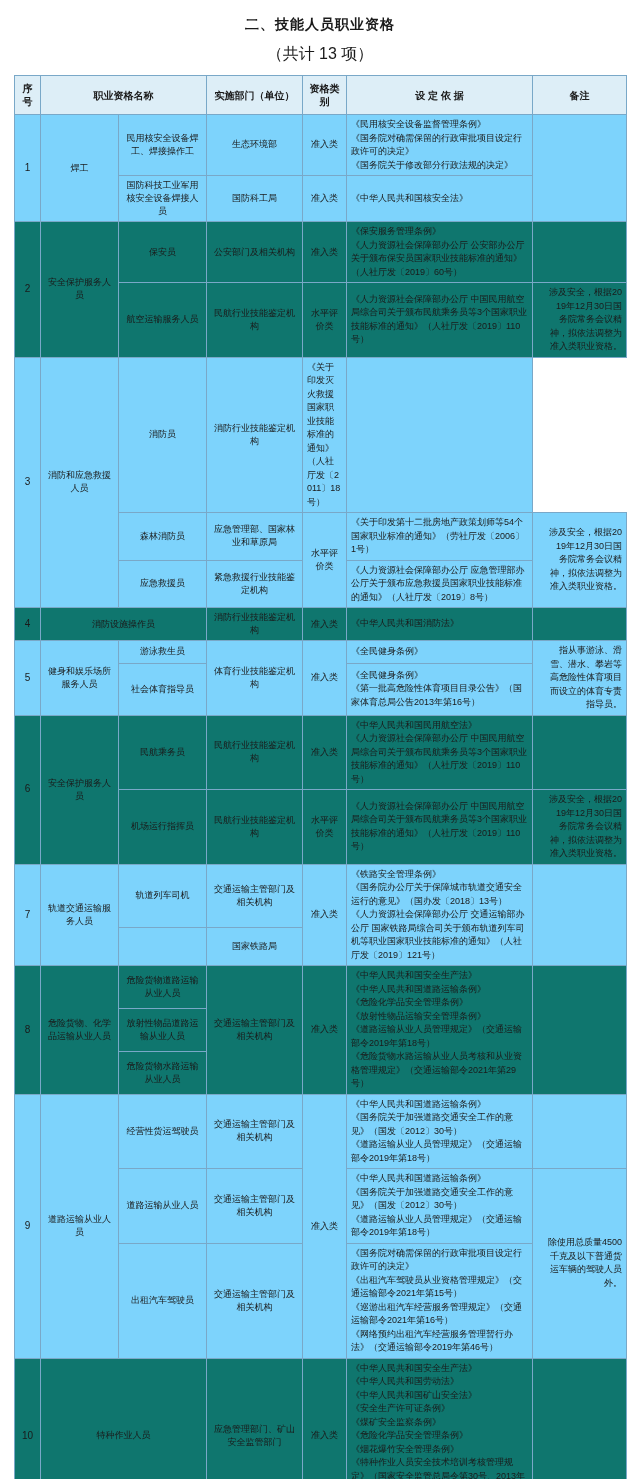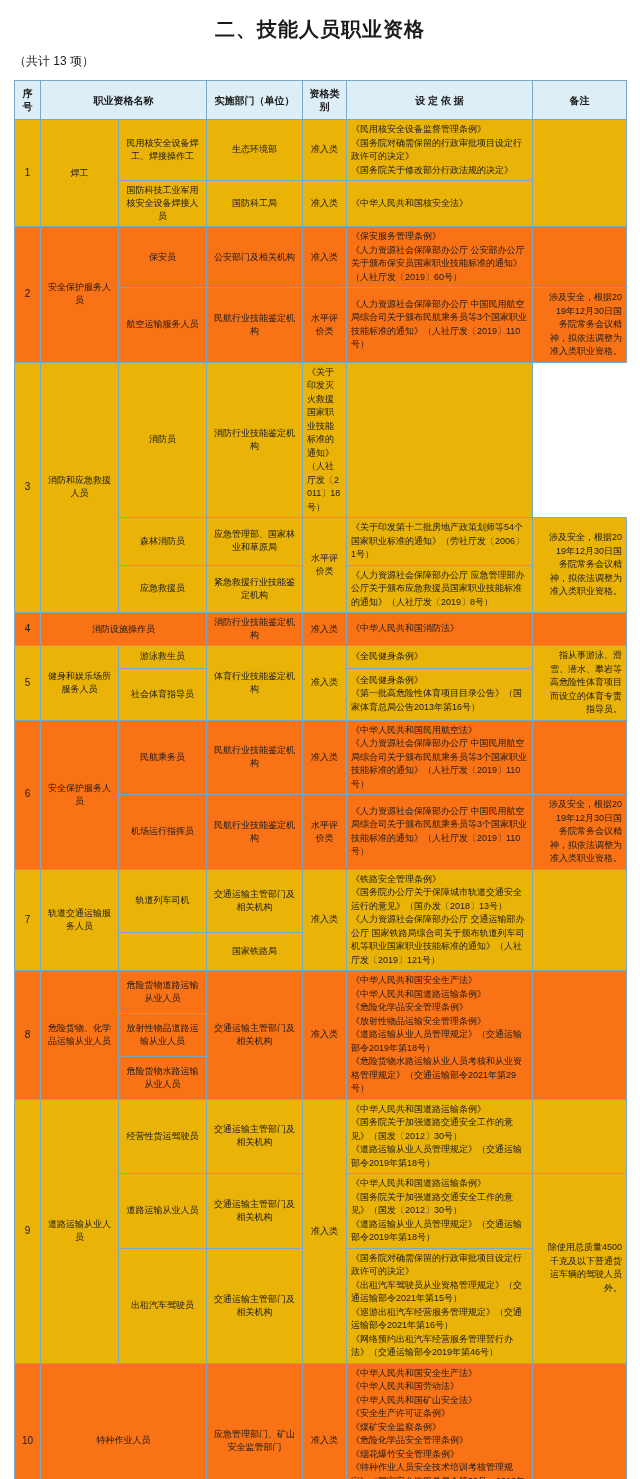--- a/index.html
+++ b/index.html
@@ -5,28 +5,28 @@
   html,body{margin:0;padding:0;background:#ffffff;}
   body{
     width:640px;
     font-family:"Liberation Sans","DejaVu Sans",sans-serif;
     color:#1a1a1a;
     -webkit-font-smoothing:antialiased;
   }
   .page{width:640px;box-sizing:border-box;padding:10px 14px 18px 14px;}
   .doc-title{
     text-align:center;
-    font-size:20px;
+    font-size:14px;
     font-weight:bold;
     letter-spacing:1px;
     margin:6px 0 10px 0;
   }
   .doc-subtitle{
-    text-align:left;
-    font-size:12px;
+    text-align:center;
+    font-size:16px;
     margin:0 0 10px 0;
   }
   table{
     border-collapse:collapse;
     width:612px;
     table-layout:fixed;
     font-size:9px;
     line-height:1.45;
   }
   th,td{
@@ -38,22 +38,22 @@
   thead th{
     background:#ddeef7;
     text-align:center;
     font-weight:bold;
     font-size:10px;
     padding:6px 3px;
     line-height:1.3;
   }
   td.c{text-align:center;}
   td.no{text-align:center;font-size:10px;}
-  tbody tr.band td{background:#f97316;}
-  tbody tr.plain td{background:#eab308;}
+  tbody tr.band td{background:#0f766e;}
+  tbody tr.plain td{background:#7dd3fc;}
   td.basis{text-align:left;line-height:1.5;}
   td.basis div{margin:0;}
   td.remark{text-align:right;line-height:1.5;padding-left:14px;}
   .col1{width:26px;}
   .col2{width:78px;}
   .col3{width:88px;}
   .col4{width:96px;}
   .col5{width:44px;}
   .col6{width:186px;}
   .col7{width:94px;}

